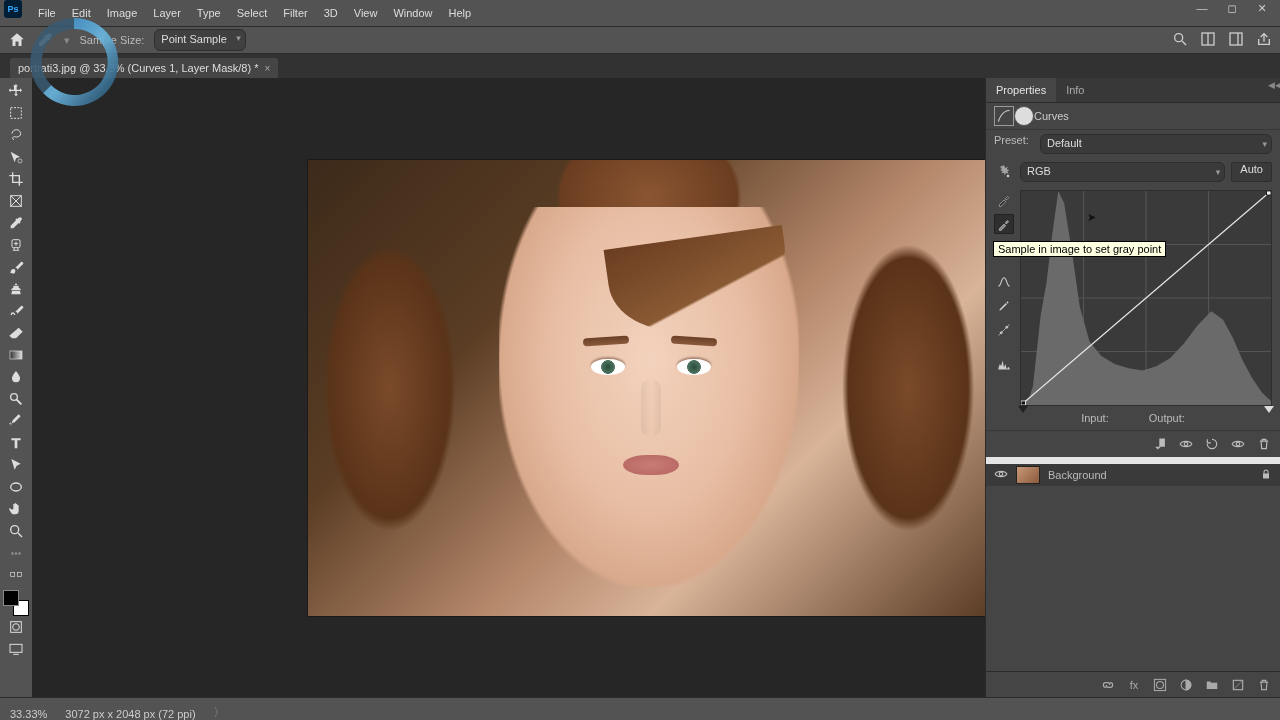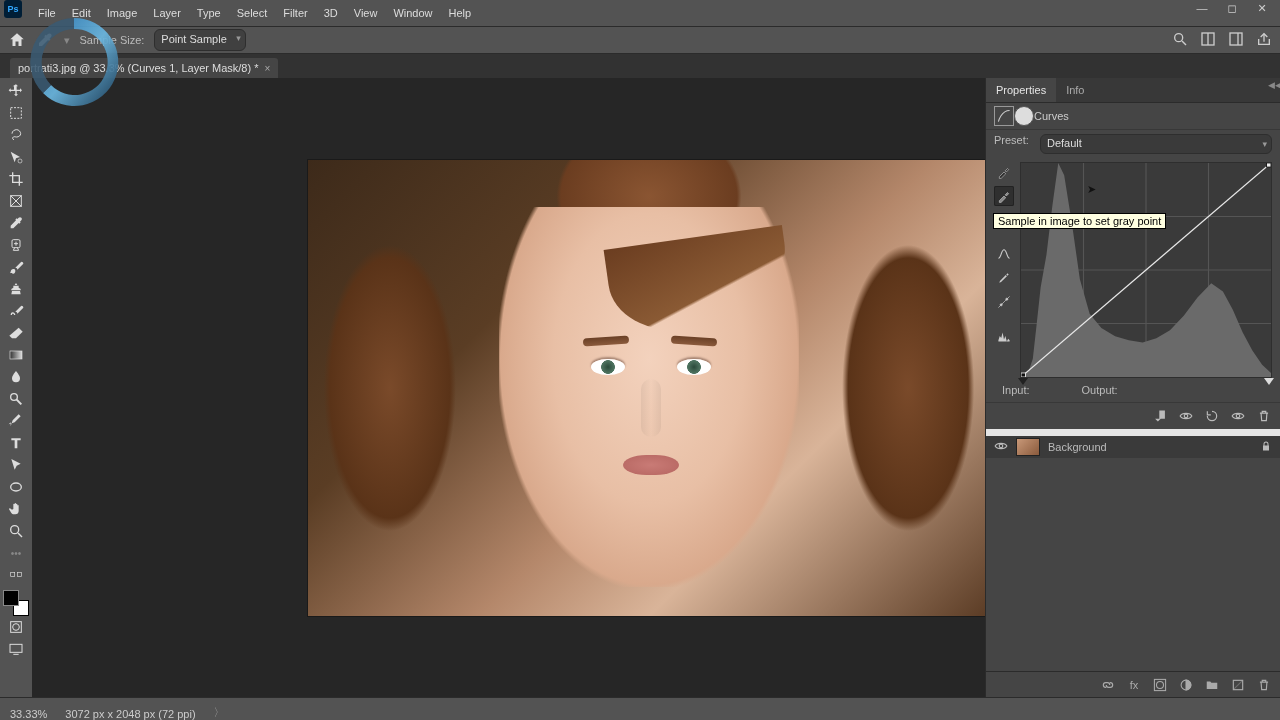--- a/index.html
+++ b/index.html
@@ -58,21 +58,21 @@
   .ctool.active{background:#2f2f2f;box-shadow:inset 0 0 0 1px #222}
   .curvebox{flex:1;height:214px;background:#3a3a3a;border:1px solid #2e2e2e;position:relative}
   .grid line{stroke:#555;stroke-width:1}
   .hist{fill:#6a6a6a}
   .diag{stroke:#e8e8e8;stroke-width:1.2;fill:none}
   .tri{position:absolute;bottom:-8px;width:0;height:0;border-left:5px solid transparent;border-right:5px solid transparent}
   .tri.black{left:-3px;border-top:7px solid #222}
   .tri.white{right:-3px;border-top:7px solid #ddd}
   .ptr{position:absolute;left:66px;top:20px;color:#111;font-size:11px;pointer-events:none}
   .tooltip{position:absolute;left:-28px;top:50px;background:#ffffe1;color:#000;border:1px solid #000;padding:1px 4px;font-size:11px;white-space:nowrap;z-index:5}
-  .io-row{display:flex;gap:52px;padding:6px 16px;color:#bbb}
+  .io-row{display:flex;justify-content:center;gap:40px;padding:6px 0;color:#bbb}
   .panel-foot{height:26px;border-top:1px solid #383838;display:flex;align-items:center;justify-content:flex-end;gap:10px;padding:0 8px;color:#bbb}
   .panel-foot .fico{width:16px;height:16px;display:flex;align-items:center;justify-content:center;cursor:pointer}
   .layer-strip{height:22px;background:#3a3a3a;border-top:7px solid #e5e5e5;display:flex;align-items:center;gap:8px;padding:0 8px;color:#bbb}
   .thumb{width:22px;height:16px;background:linear-gradient(135deg,#c89878,#8a5a3c);border:1px solid #222}
   .layer-gap{flex:1}
   .layer-foot{position:absolute;left:0;right:0;bottom:0;height:26px;background:#454545;border-top:1px solid #2b2b2b;display:flex;align-items:center;justify-content:flex-end;gap:10px;padding:0 8px;color:#aaa}
   .layer-foot .lico{width:16px;height:16px;display:flex;align-items:center;justify-content:center;cursor:pointer}
   .statusbar{position:absolute;left:0;right:0;bottom:0;height:22px;background:#535353;display:flex;align-items:flex-end;gap:18px;padding:0 10px;color:#ccc;border-top:1px solid #2b2b2b}
   .chev{color:#999}
   .badge-logo{position:absolute;left:24px;top:12px;width:100px;height:100px;pointer-events:none}
@@ -318,20 +318,30 @@
             <path d="M2 18C2 18 6 2 18 2"></path>
           </svg>
         </div>
       <div class="mask-ico"></div>
       <span>Curves</span>
     </div>
     <div class="row">
       <span class="rlbl">Preset:</span>
       <div class="rsel">Default</div>
     </div>
+    <div class="row">
+      <div class="ctool">
+          <svg width="16" height="16" viewBox="0 0 24 24" fill="#ccc">
+            <path d="M6 4l3 4-3 1 4 2-2 3 4-1 1 4 2-4 4 2-2-4 3-2-4-1 2-4-4 2-2-4z" opacity=".7"></path>
+            <circle cx="18" cy="18" r="2"></circle>
+          </svg>
+        </div>
+      <div class="rsel" style="flex:1">RGB</div>
+      <div class="rbtn">Auto</div>
+    </div>
 
     <div class="curves-body">
       <div class="ctoolcol">
         <div class="ctool">
             <svg width="14" height="14" viewBox="0 0 24 24" fill="#333" stroke="#ccc">
               <path d="M4 20l8-8 3 3-8 8H4z"></path>
               <path d="M14 10l4-4 2 2-4 4z"></path>
             </svg>
           </div>
         <div class="ctool active">

